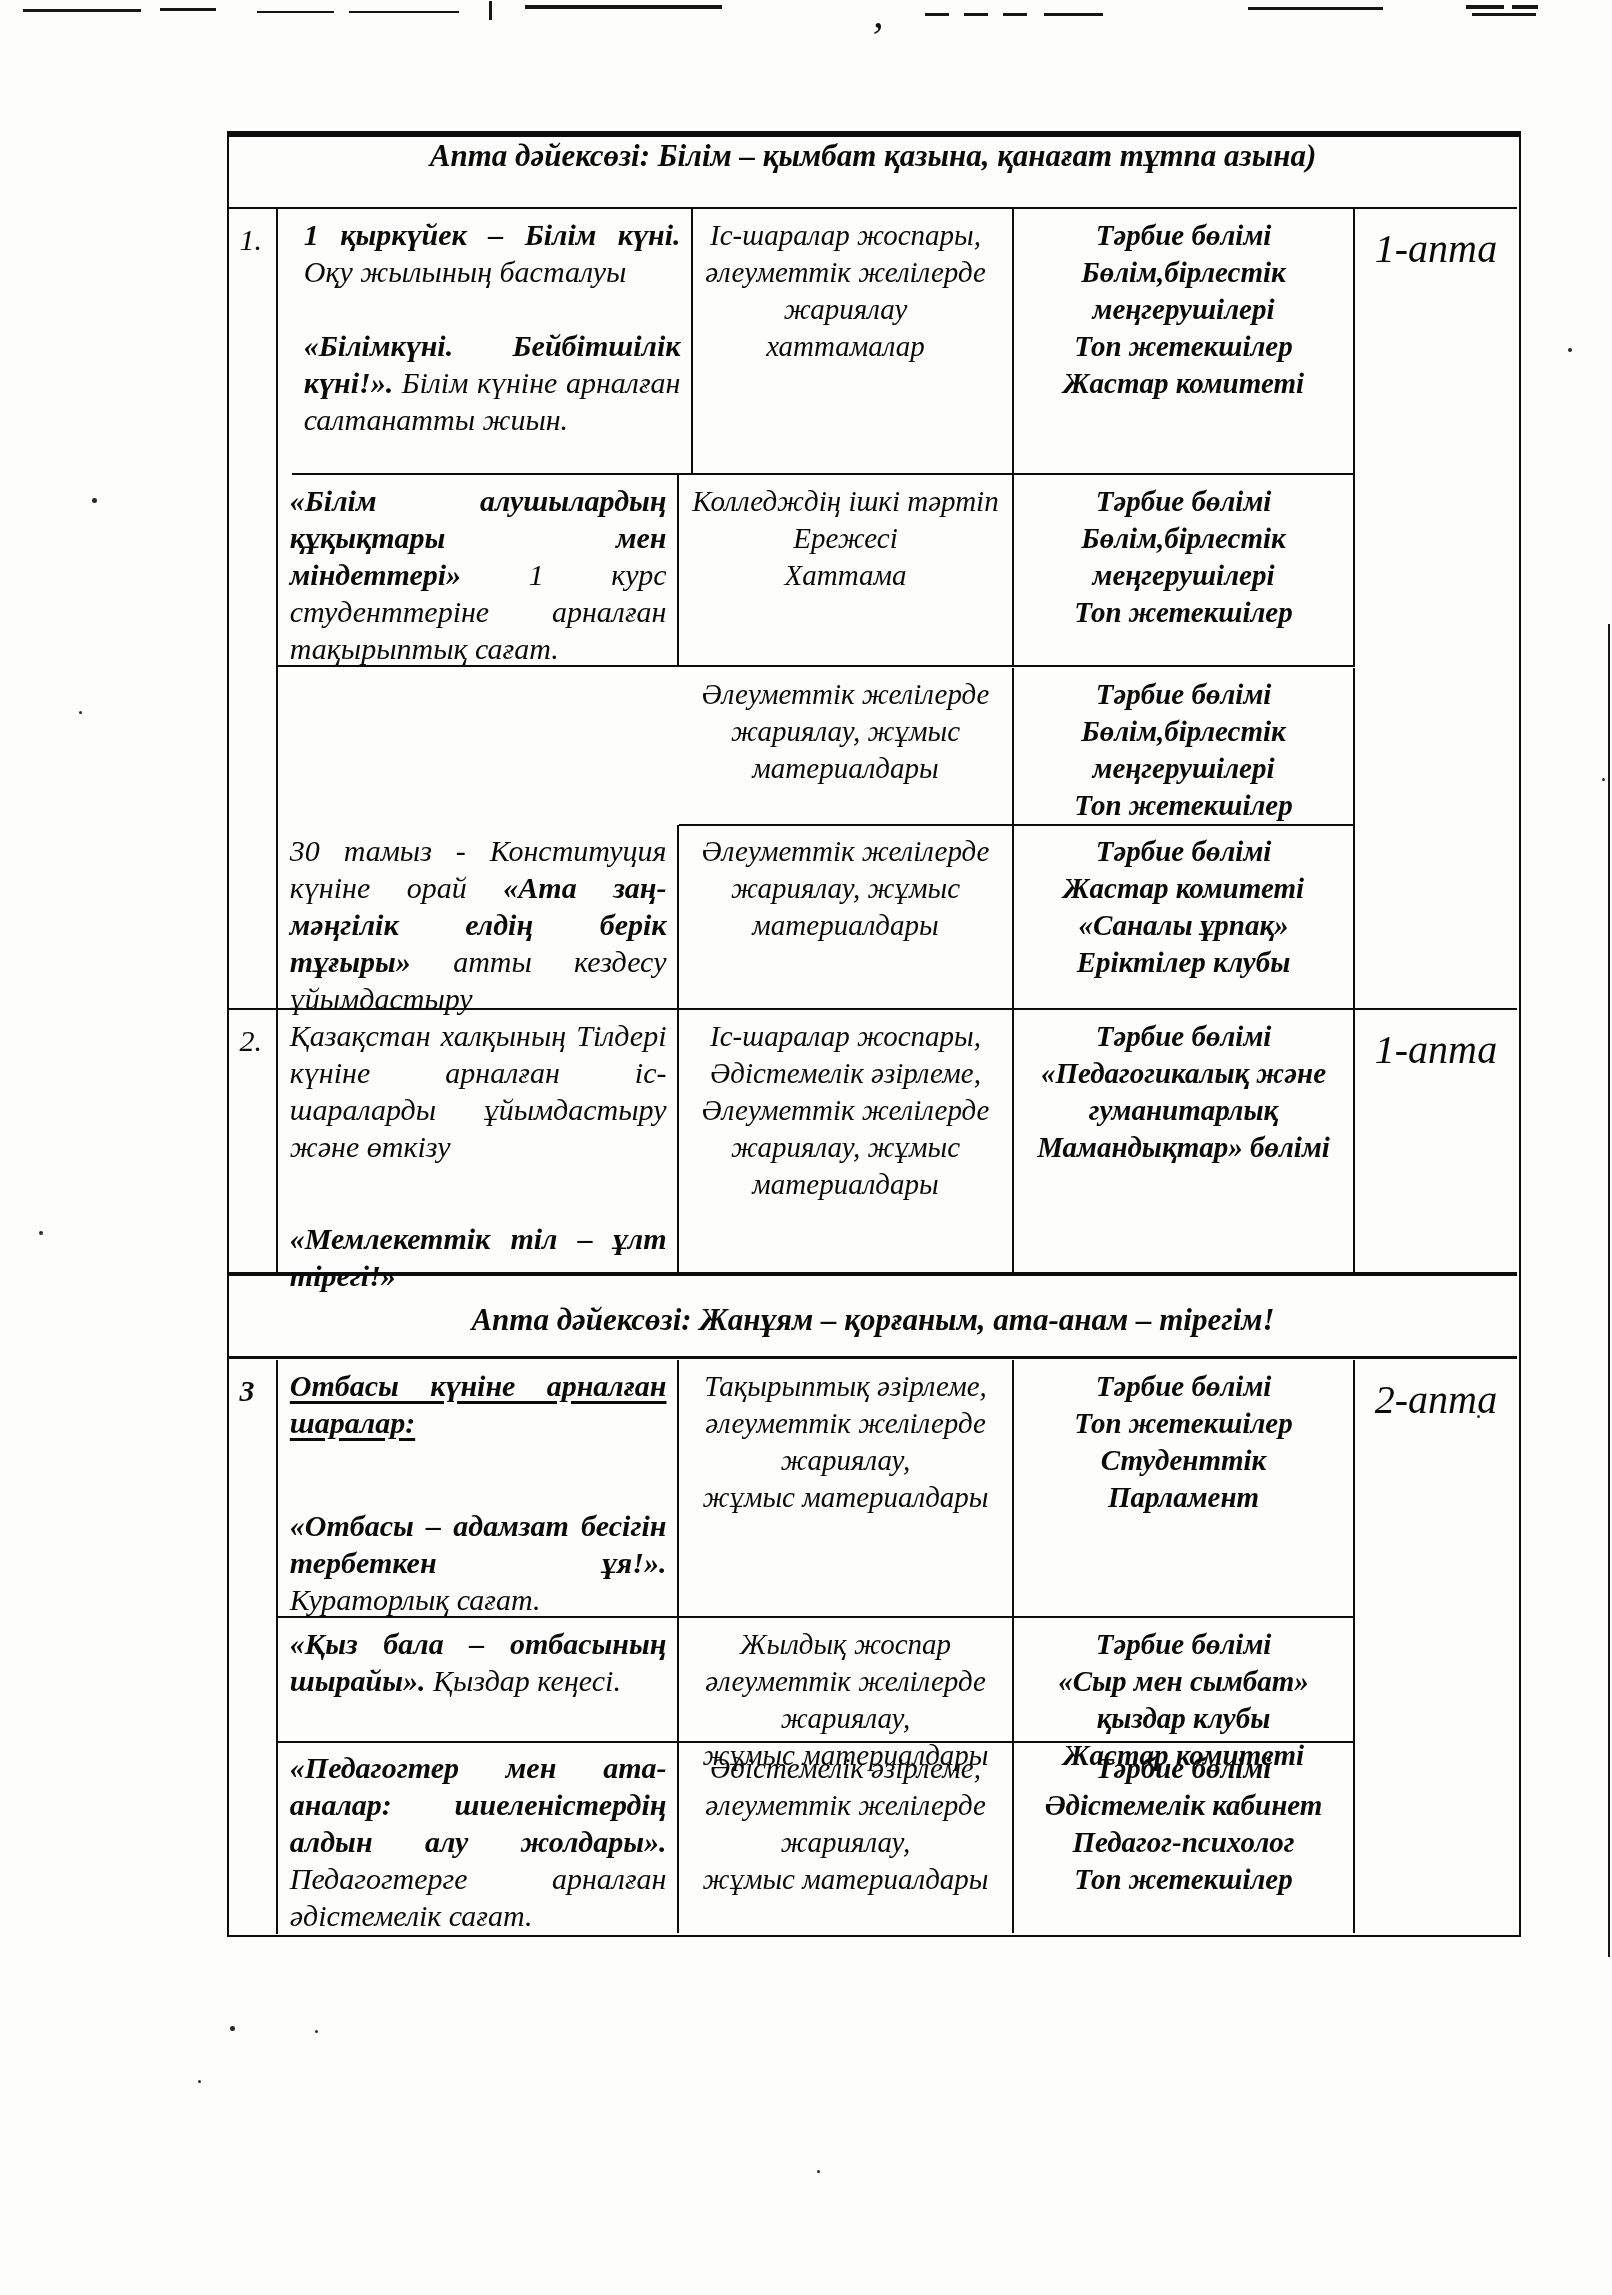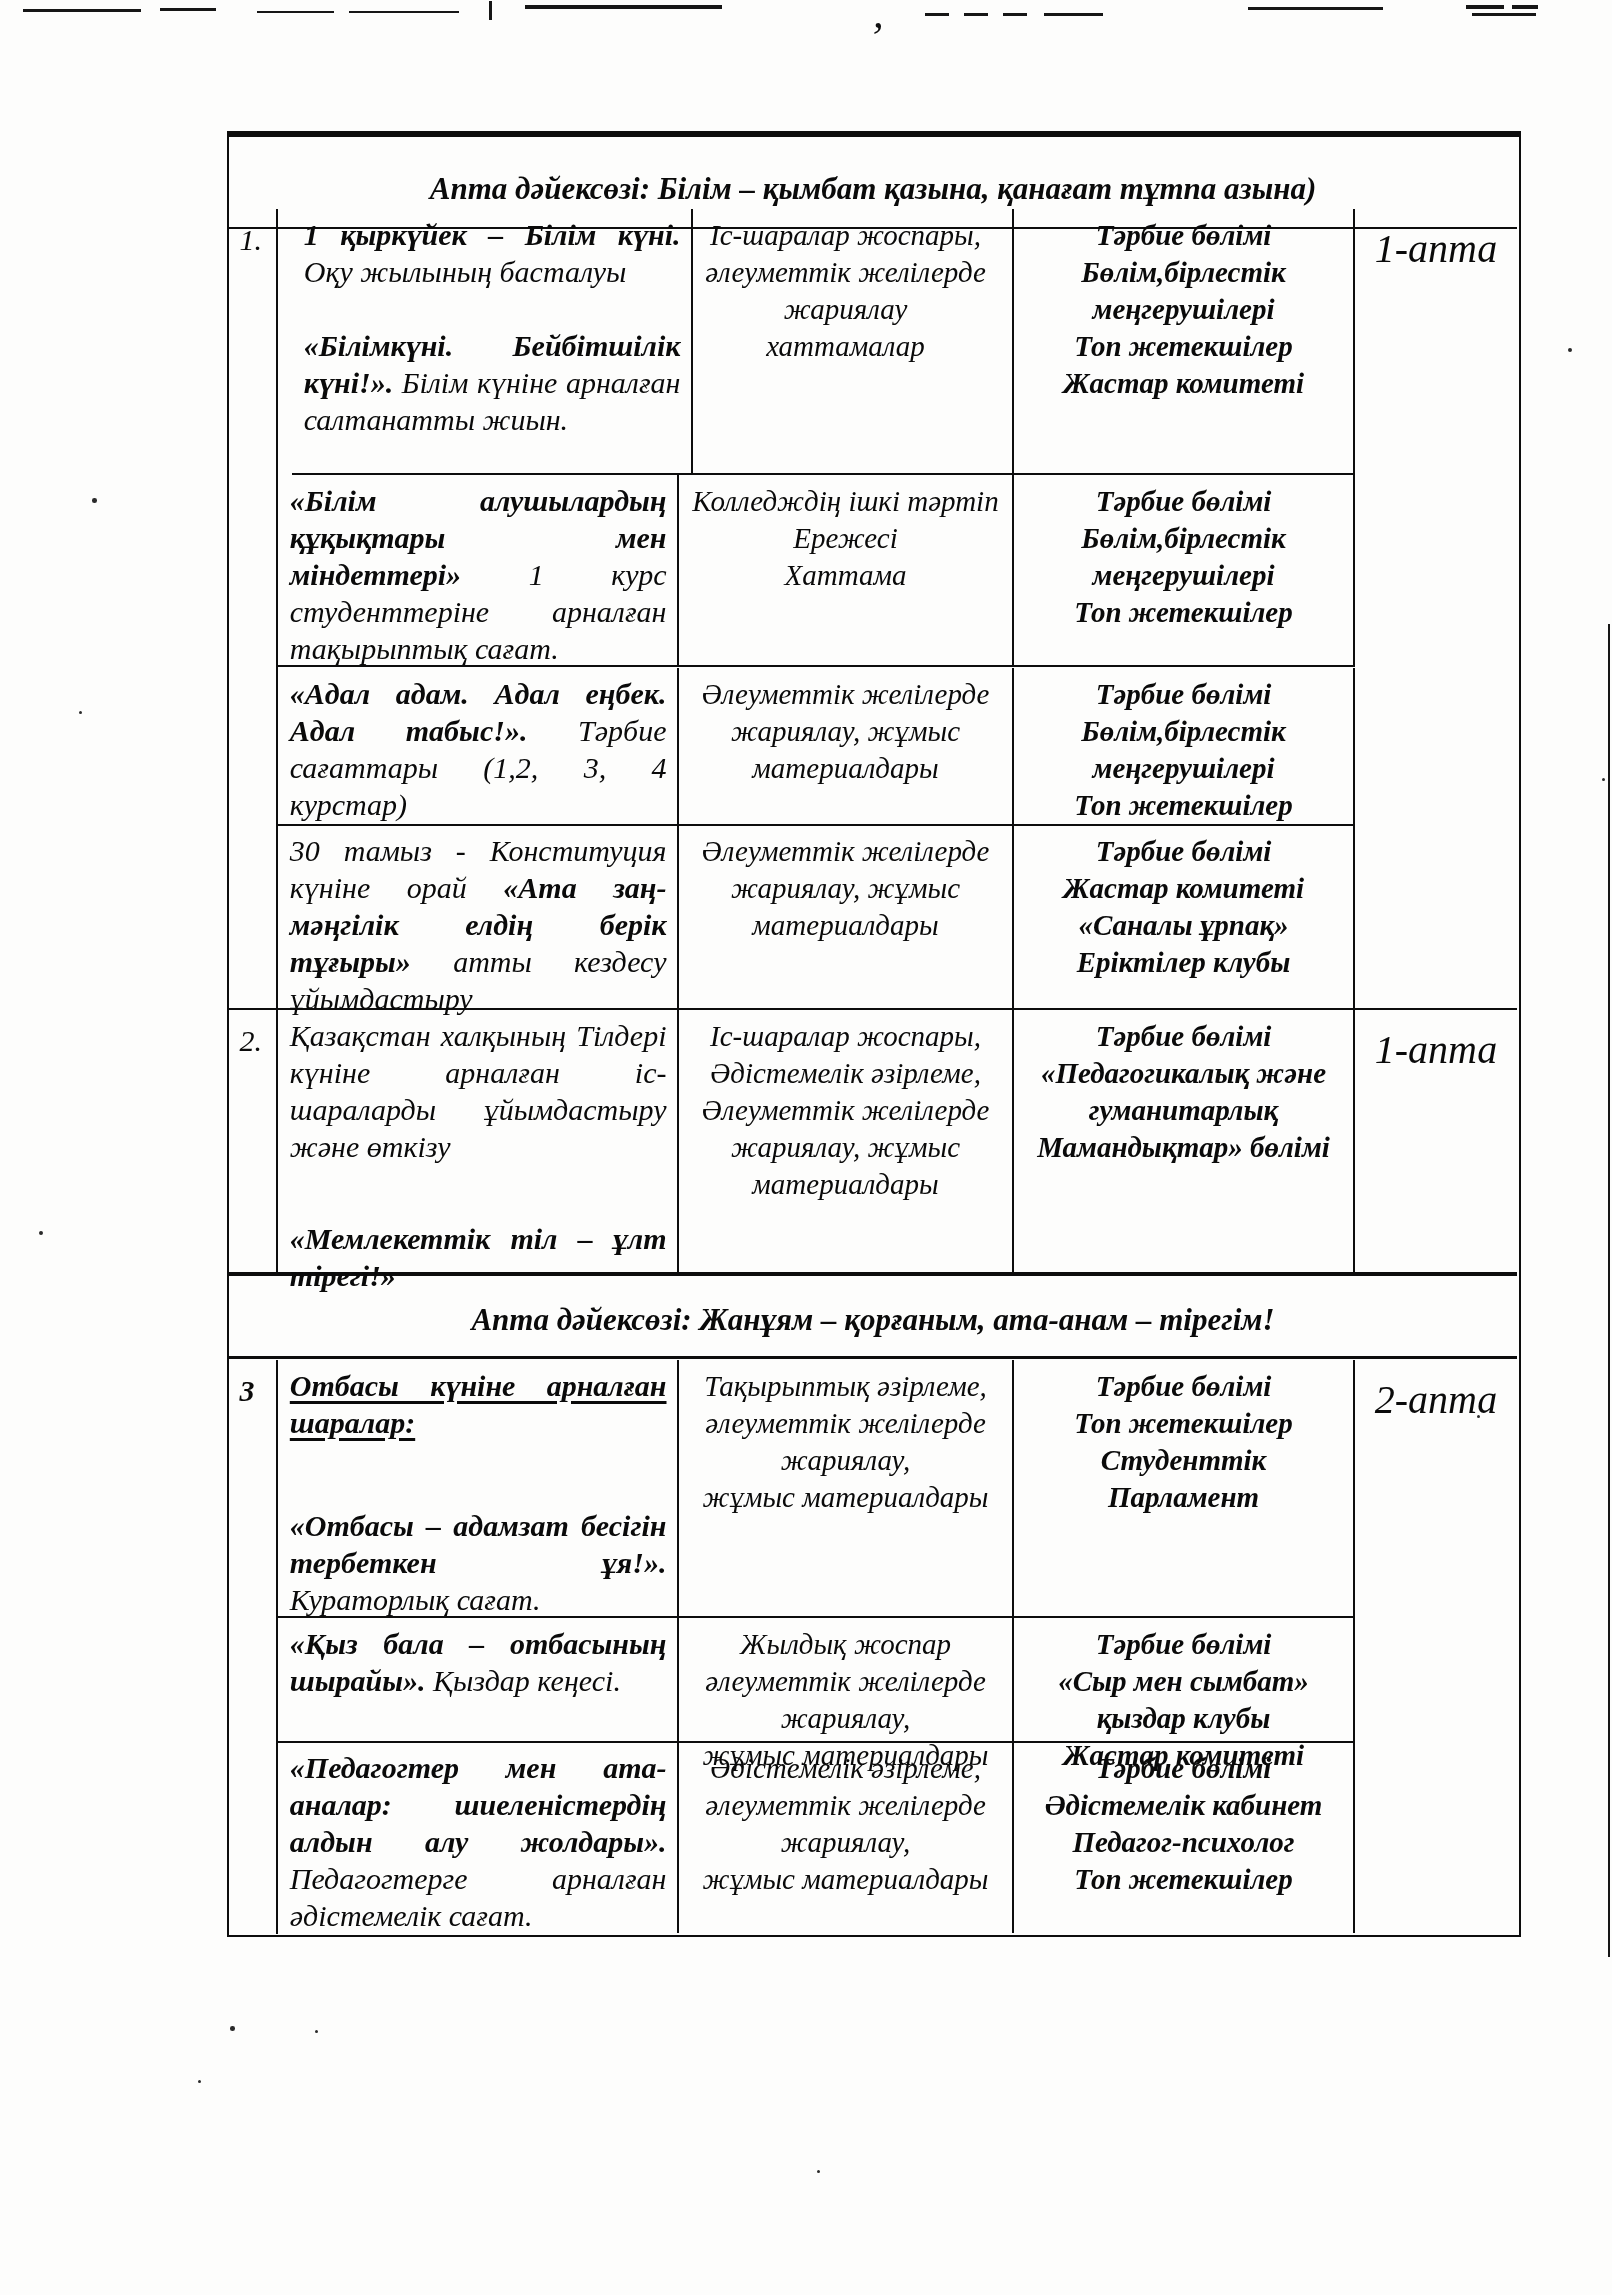--- a/index.html
+++ b/index.html
@@ -14,22 +14,22 @@
     border:2.6px solid #0d0d0d;border-top-width:6.6px;box-sizing:border-box;
   }
   .cell{
     position:absolute;box-sizing:border-box;font-style:italic;
   }
   .br{border-right:2.6px solid #0d0d0d;}
   .bb{border-bottom:2.6px solid #0d0d0d;}
   .bb7{border-bottom:4.6px solid #0d0d0d;}
   .bb6{border-bottom:3.9px solid #0d0d0d;font-family:Liberation Serif, serif;}
   .band{
-    left:0;width:1288px;height:92px;text-align:center;
-    font-weight:bold;font-size:31px;padding-top:34px;
+    left:0;width:1288px;height:72px;text-align:center;
+    font-weight:bold;font-size:31px;padding-top:1px;
   }
   .act{
     font-size:30px;line-height:37px;text-align:justify;
     padding:6.6px 10.5px 0 11.8px;
   }
   .act .b{font-weight:bold;}
   .act .u{text-decoration:underline;text-decoration-thickness:2.6px;text-underline-offset:4.6px;}
   .gap-1{margin-top:37px;}
   .gap-2{margin-top:55px;}
   .gap-3{margin-top:66px;}
@@ -134,23 +134,20 @@
     <div><span></span><span class="b">«Білім алушылардың құқықтары мен міндеттері»</span><span> 1 курс студенттеріне арналған тақырыптық сағат.</span></div>
   </div>
   <div id="r1b-form" class="cell ctr br bb">Колледждің ішкі тәртіп
 Ережесі
 Хаттама</div>
   <div id="r1b-resp" class="cell ctr br bb" style="font-weight:bold;">Тәрбие бөлімі
 Бөлім,бірлестік
 меңгерушілері
 Топ жетекшілер</div>
 
-  <div id="r1c-act" class="cell act br bb">
-    <div><span></span><span class="b">«Адал адам. Адал еңбек. Адал табыс!».</span><span> Тәрбие сағаттары (1,2, 3, 4 курстар)</span></div>
-  </div>
   <div id="r1c-form" class="cell ctr br bb">Әлеуметтік желілерде
 жариялау, жұмыс
 материалдары</div>
   <div id="r1c-resp" class="cell ctr br bb" style="font-weight:bold;">Тәрбие бөлімі
 Бөлім,бірлестік
 меңгерушілері
 Топ жетекшілер</div>
 
   <div id="r1d-act" class="cell act br bb">
     <div><span>30 тамыз - Конституция күніне орай </span><span class="b">«Ата заң-мәңгілік елдің берік тұғыры»</span><span> атты кездесу ұйымдастыру</span></div>

